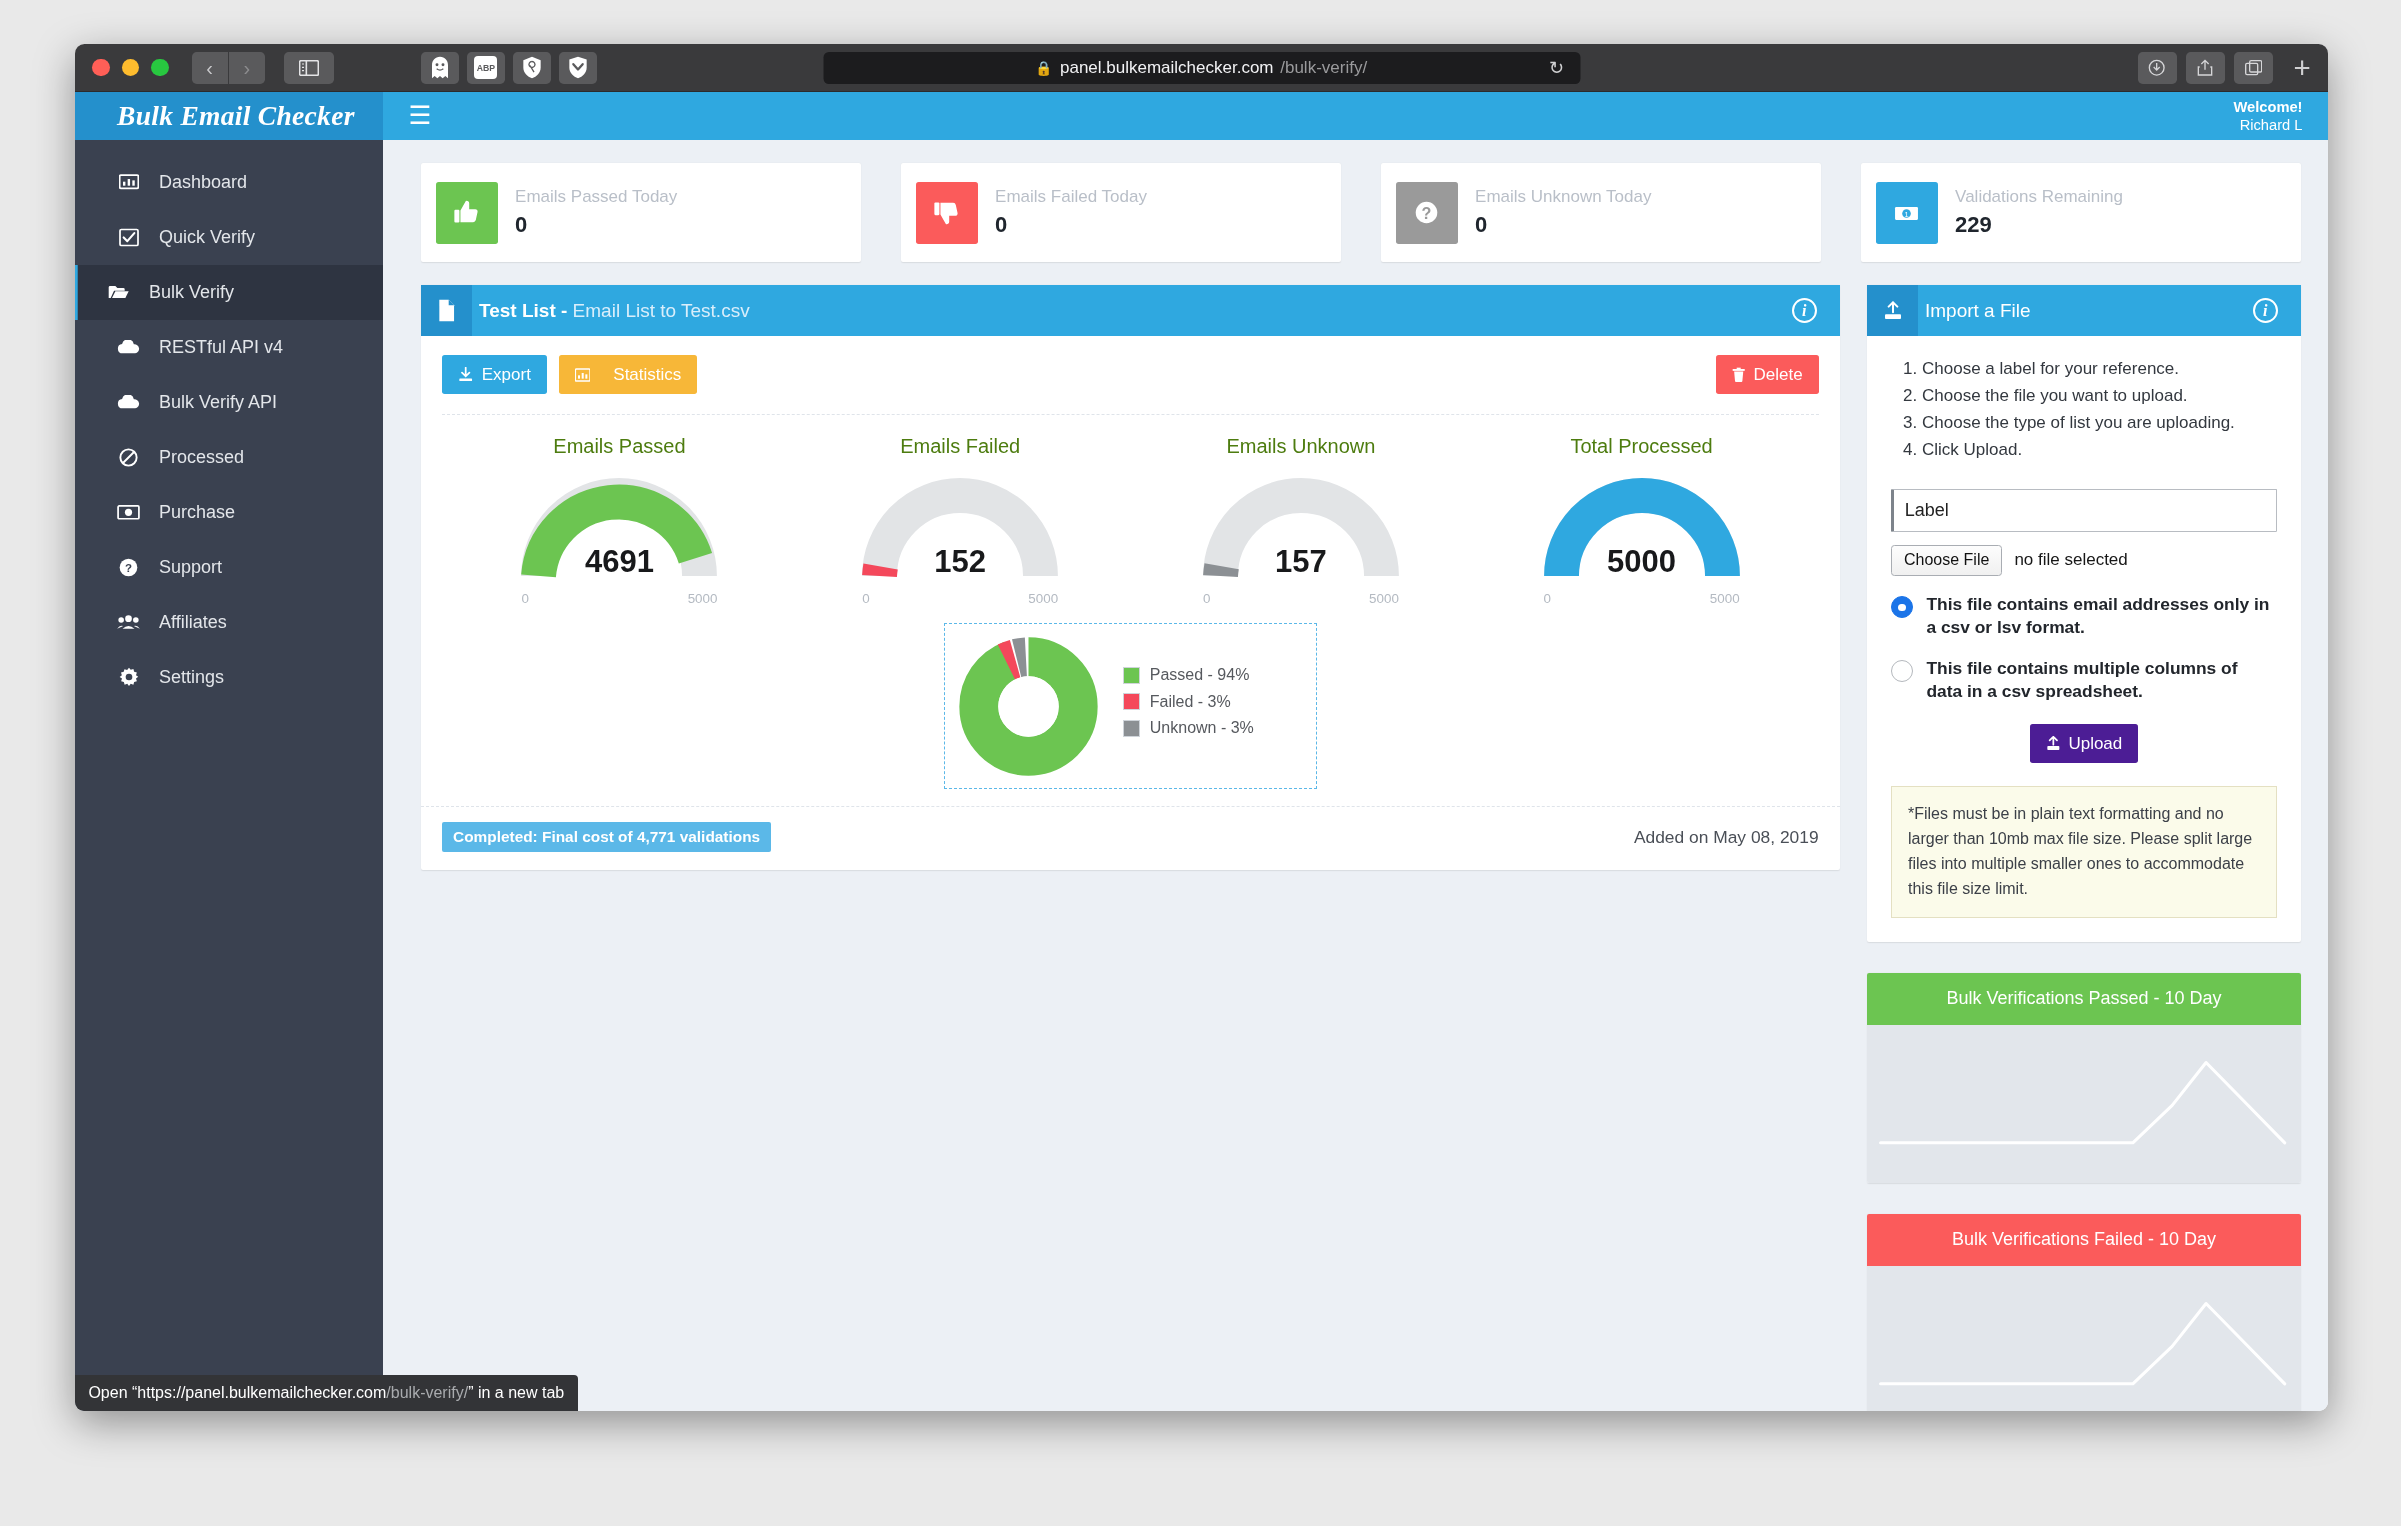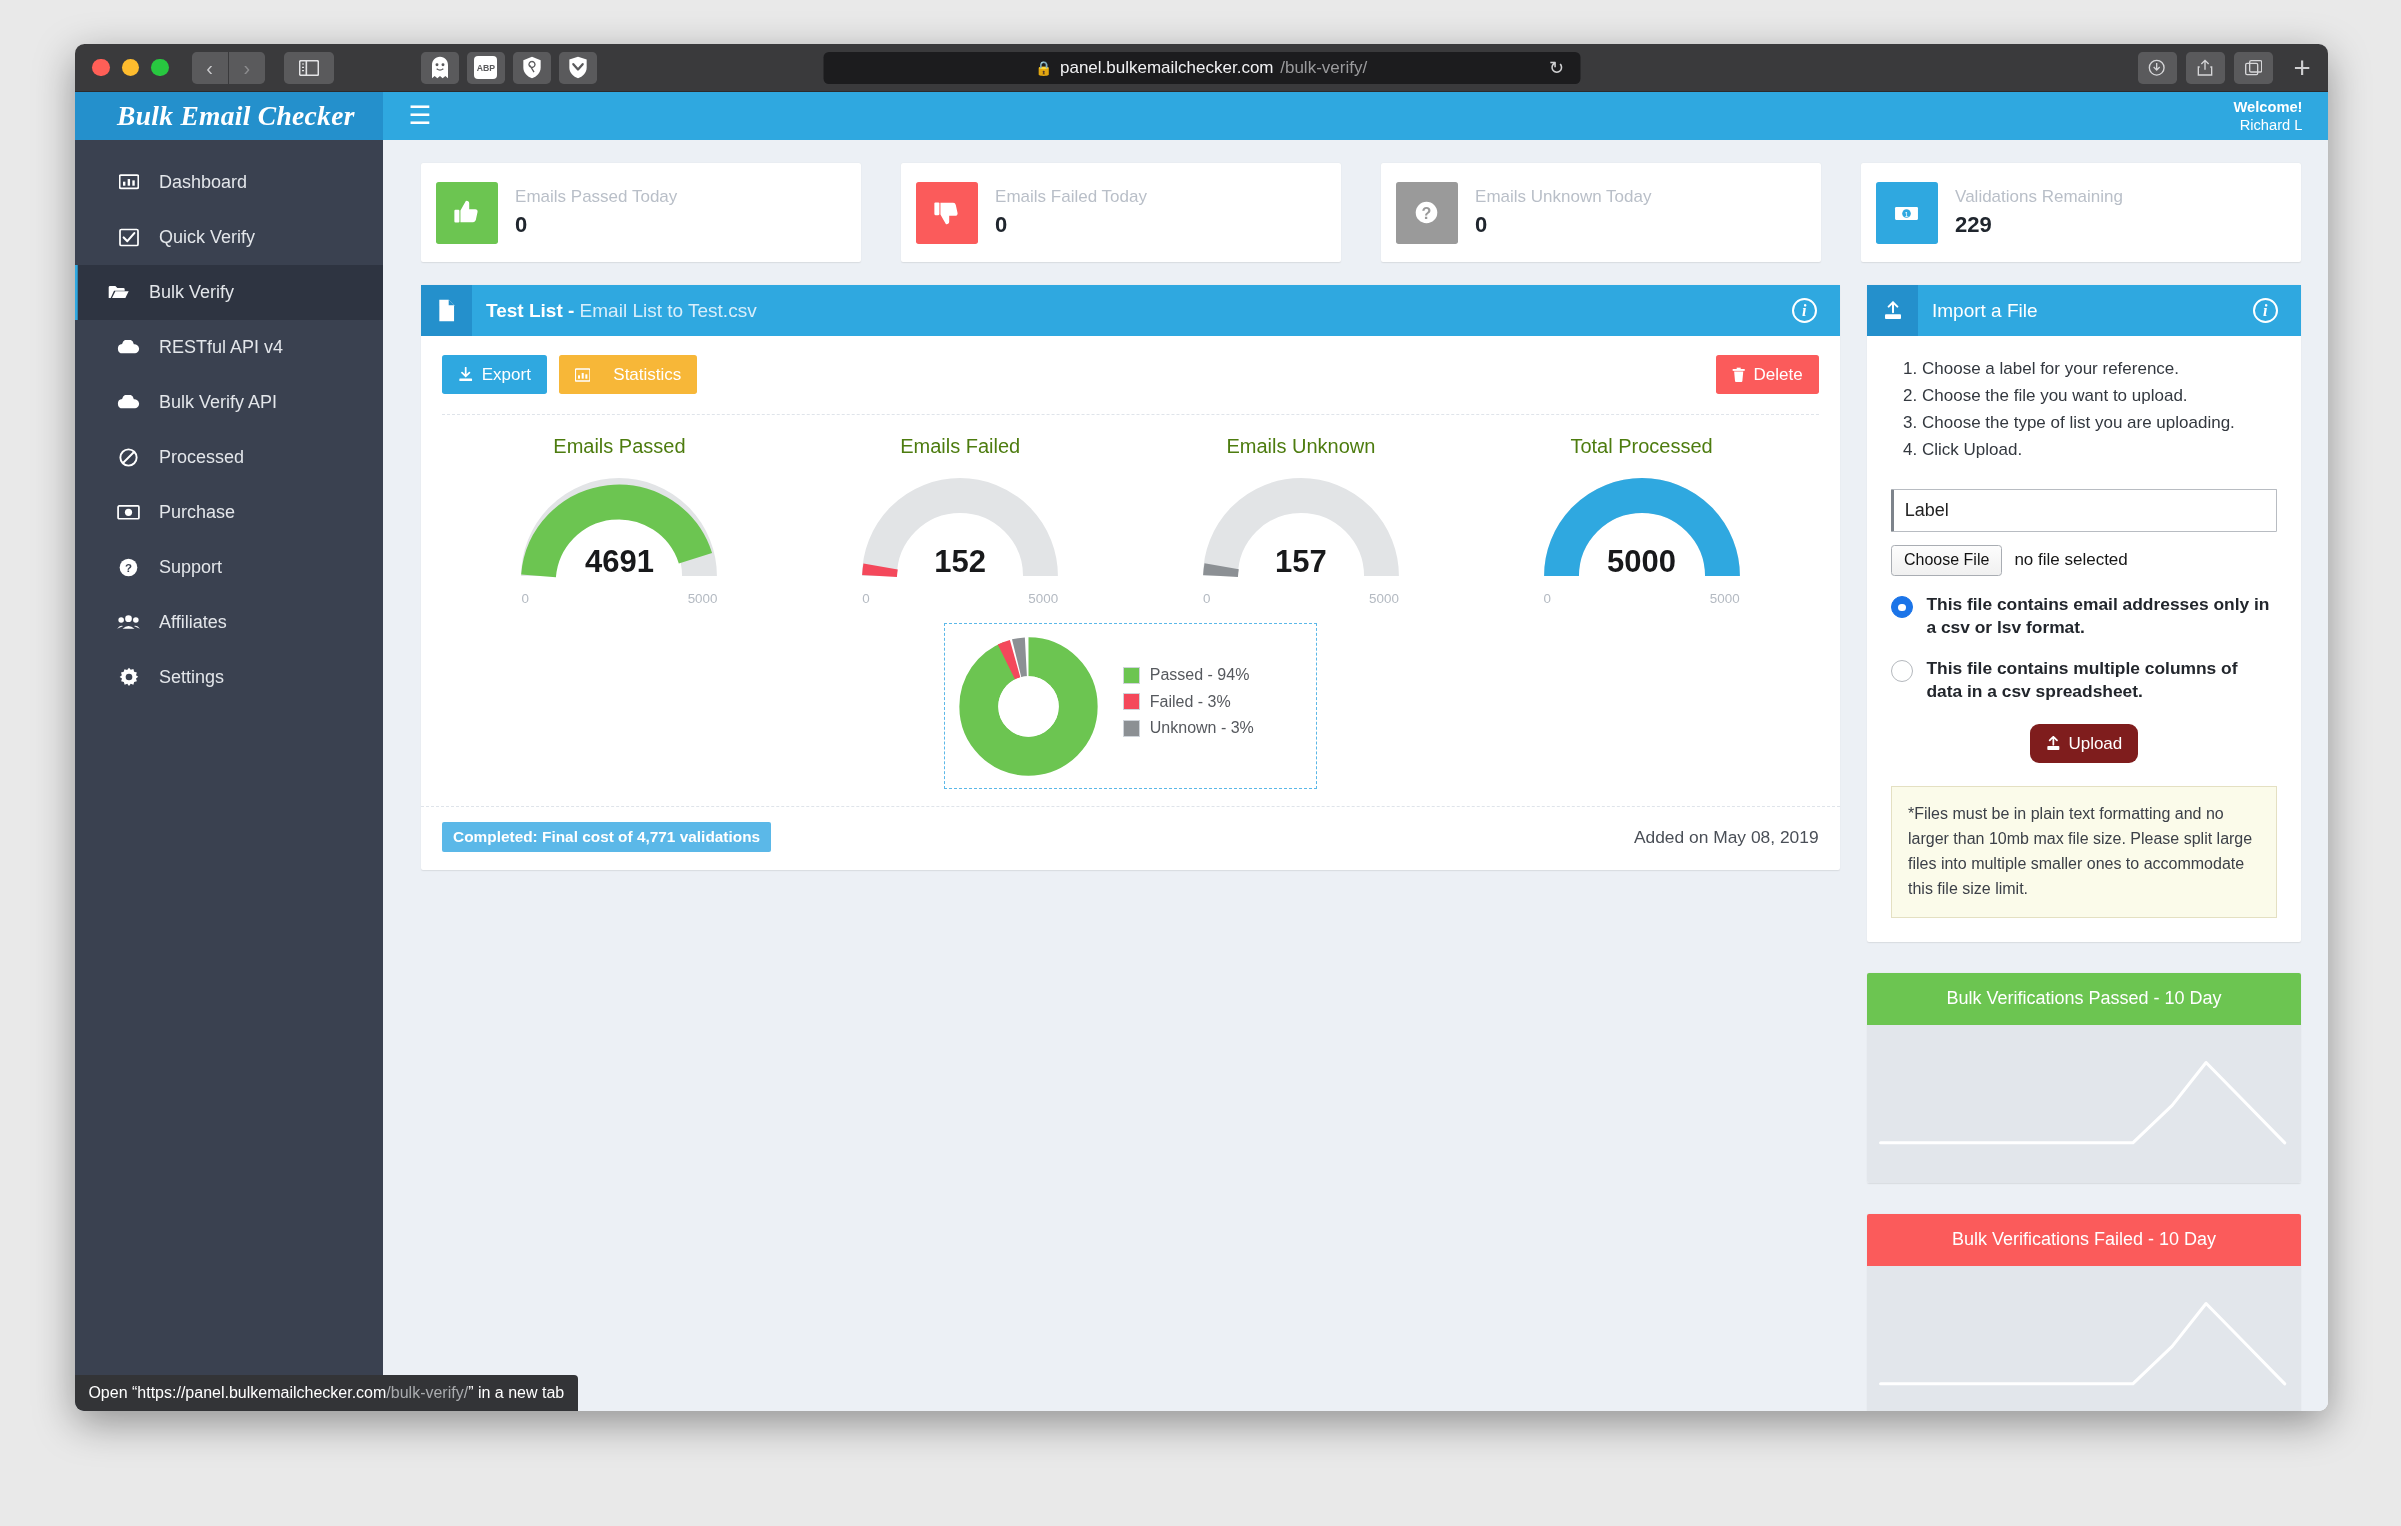--- a/index.html
+++ b/index.html
@@ -116,40 +116,40 @@
 
   .panel{ background:#fff; border-radius:2px; box-shadow:0 0.7px 1.3px rgba(0,0,0,.09); }
   .panel-head{
     height:51px; background:#2fa8e0; display:flex; align-items:center; color:#fff; position:relative;
   }
   .panel-head .headicon{
     width:51px; height:51px; background:#2490cc; display:flex; align-items:center; justify-content:center;
     flex:0 0 51px;
   }
   .panel-head .headicon svg{ fill:#fff; display:block; }
-  .panel-head .htitle{ margin-left:14px; font-size:19px; }
+  .panel-head .htitle{ margin-left:7px; font-size:19px; }
   .panel-head .htitle b{ font-weight:bold; }
   .panel-head .htitle span.sub{ color:#d9eefb; font-weight:normal; }
   .panel-head .info{
     margin-left:auto; margin-right:23px; width:25.5px; height:25.5px; border-radius:50%;
     border:2px solid #fff; display:flex; align-items:center; justify-content:center;
     font-size:16px; font-weight:bold; font-family:"Liberation Serif", serif; font-style:italic;
   }
 
   .panel-body{ padding:19px 21.4px 0 21.4px; }
   .btn-row{ display:flex; align-items:center; }
   .btn{
     display:inline-flex; align-items:center; gap:8px; height:39px; padding:0 16px;
     border-radius:2.7px; color:#fff; font-size:17px; border:none;
   }
   .btn svg{ fill:#fff; display:block; }
   .btn.blue{ background:#2fa8e0; }
   .btn.orange{ background:#f7b738; margin-left:12px;gap:23px; }
   .btn.red{ background:#fb5b5b; margin-left:auto; }
-  .btn.green{ background:#7f1d1d;border-radius:9px; }
+  .btn.green{ background:#4c1d95; }
 
   hr.dash{ border:none; border-top:1.3px dashed #dfe4ea; margin:20px 0 0 0; }
 
   
   #gauges{ display:flex; padding:20px 6.7px 0 6.7px; }
   .gauge-col{ flex:1; display:flex; flex-direction:column; align-items:center; }
   .gauge-title{ color:#4d7c0f; font-size:20px; margin-bottom:12px; }
   .gauge-wrap{ position:relative; width:196px; height:114px; }
   .gauge-svg{ display:block; }
   .gauge-value{

